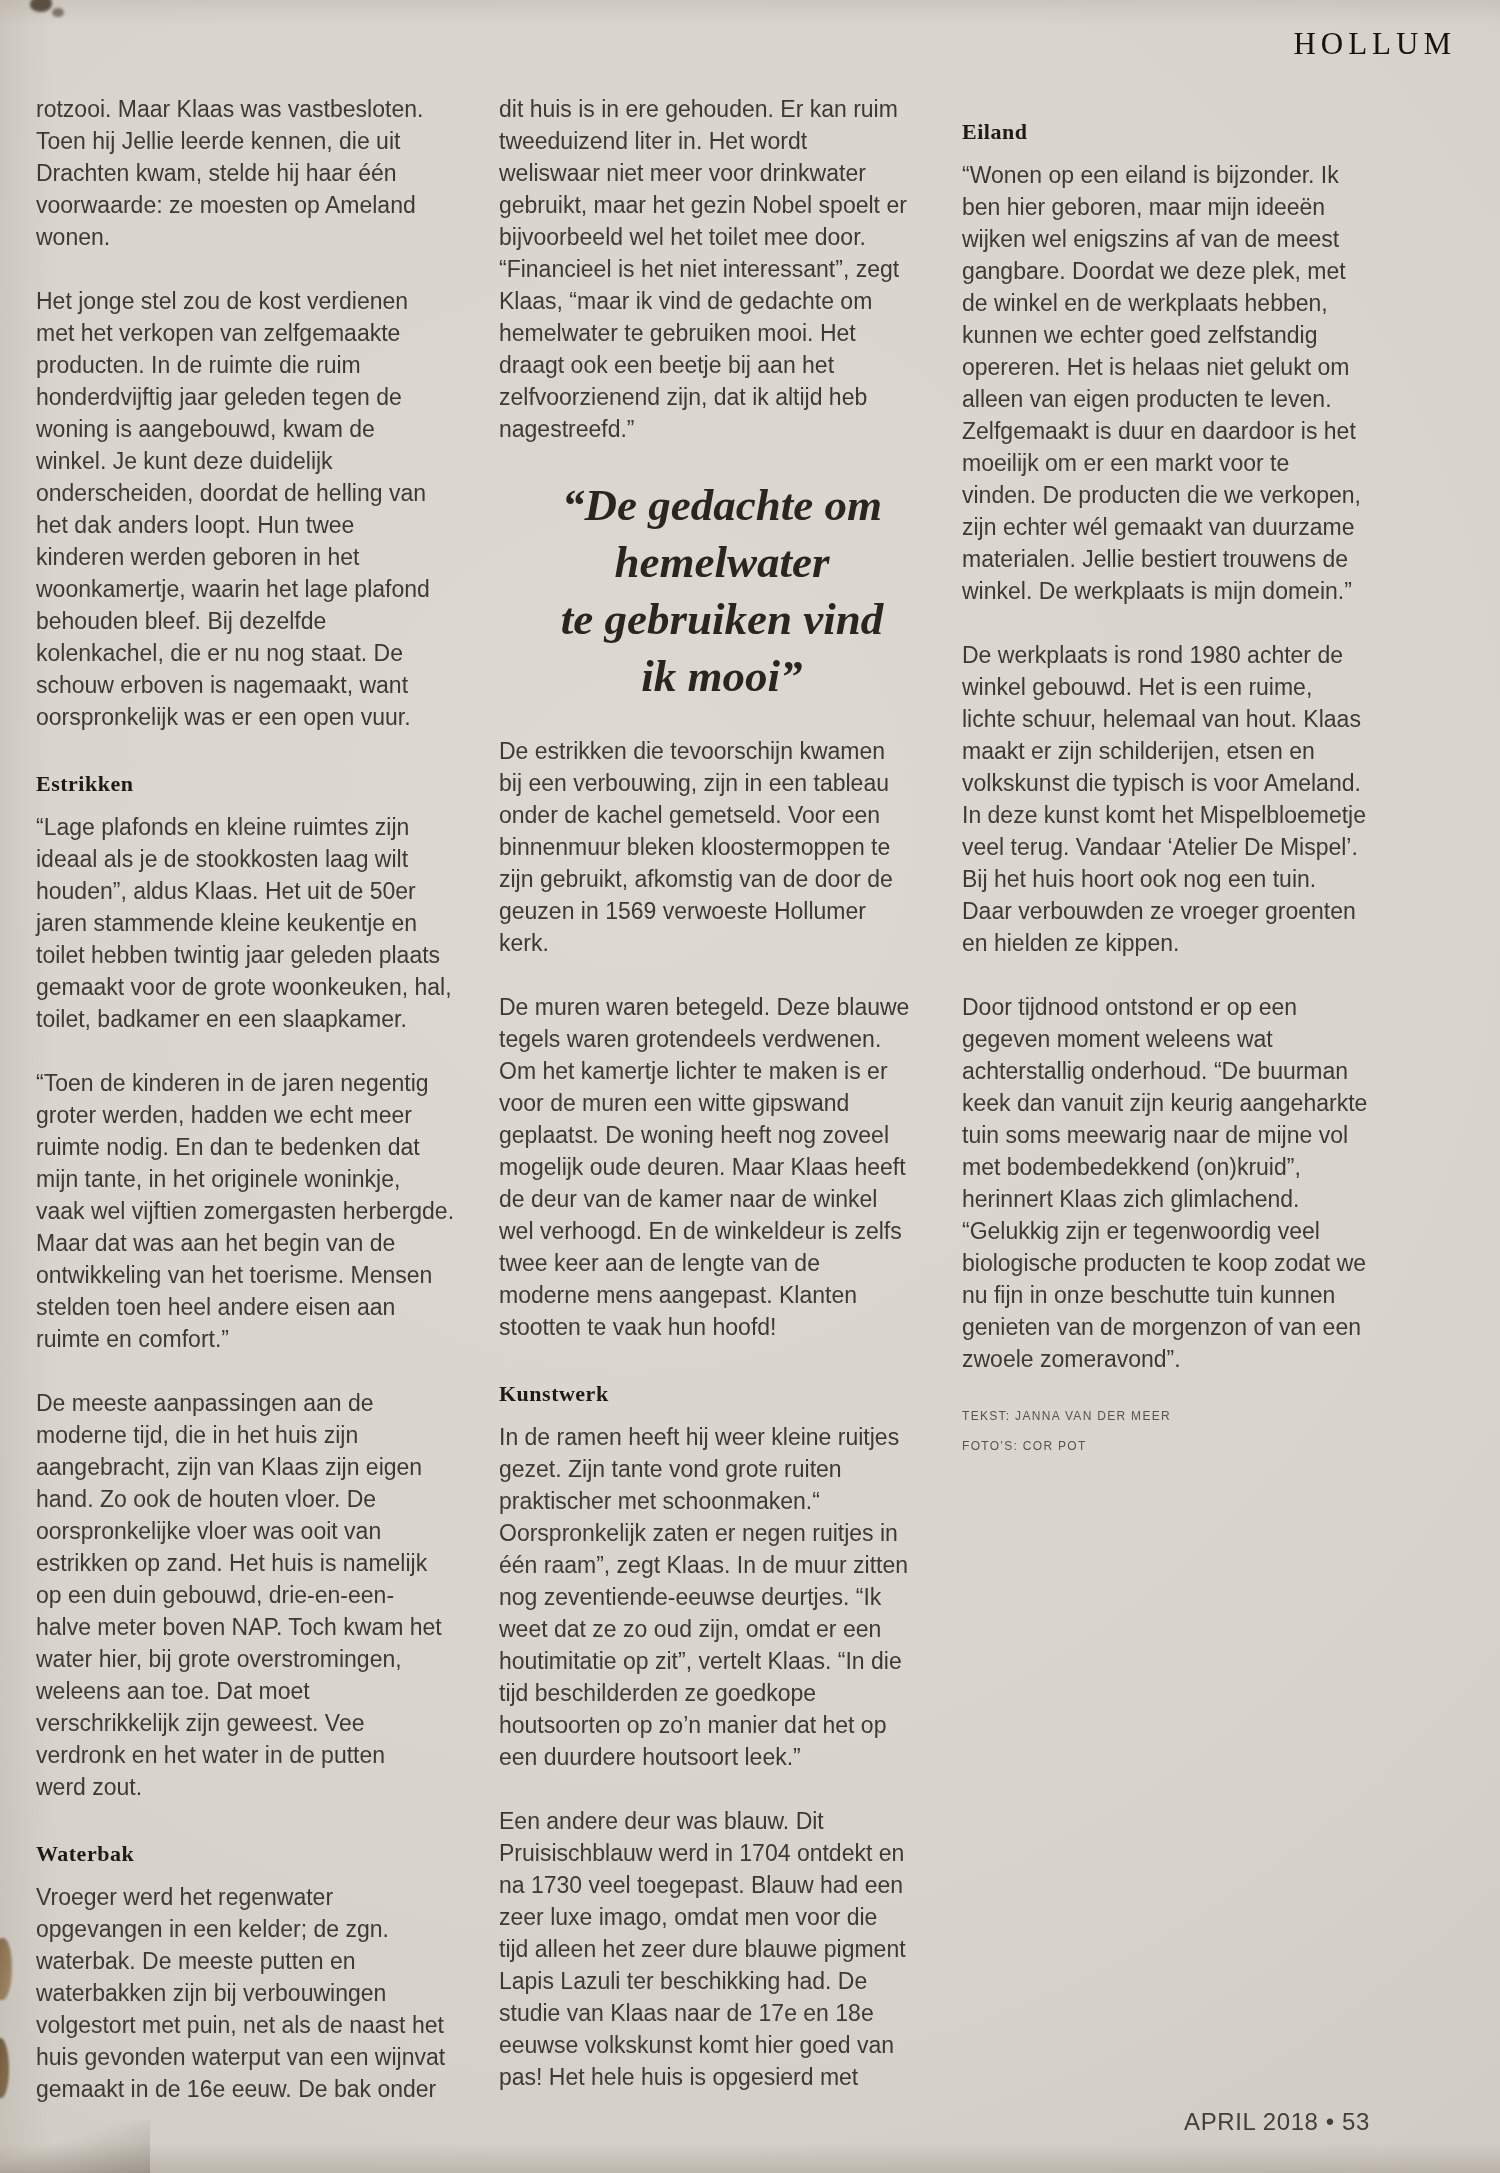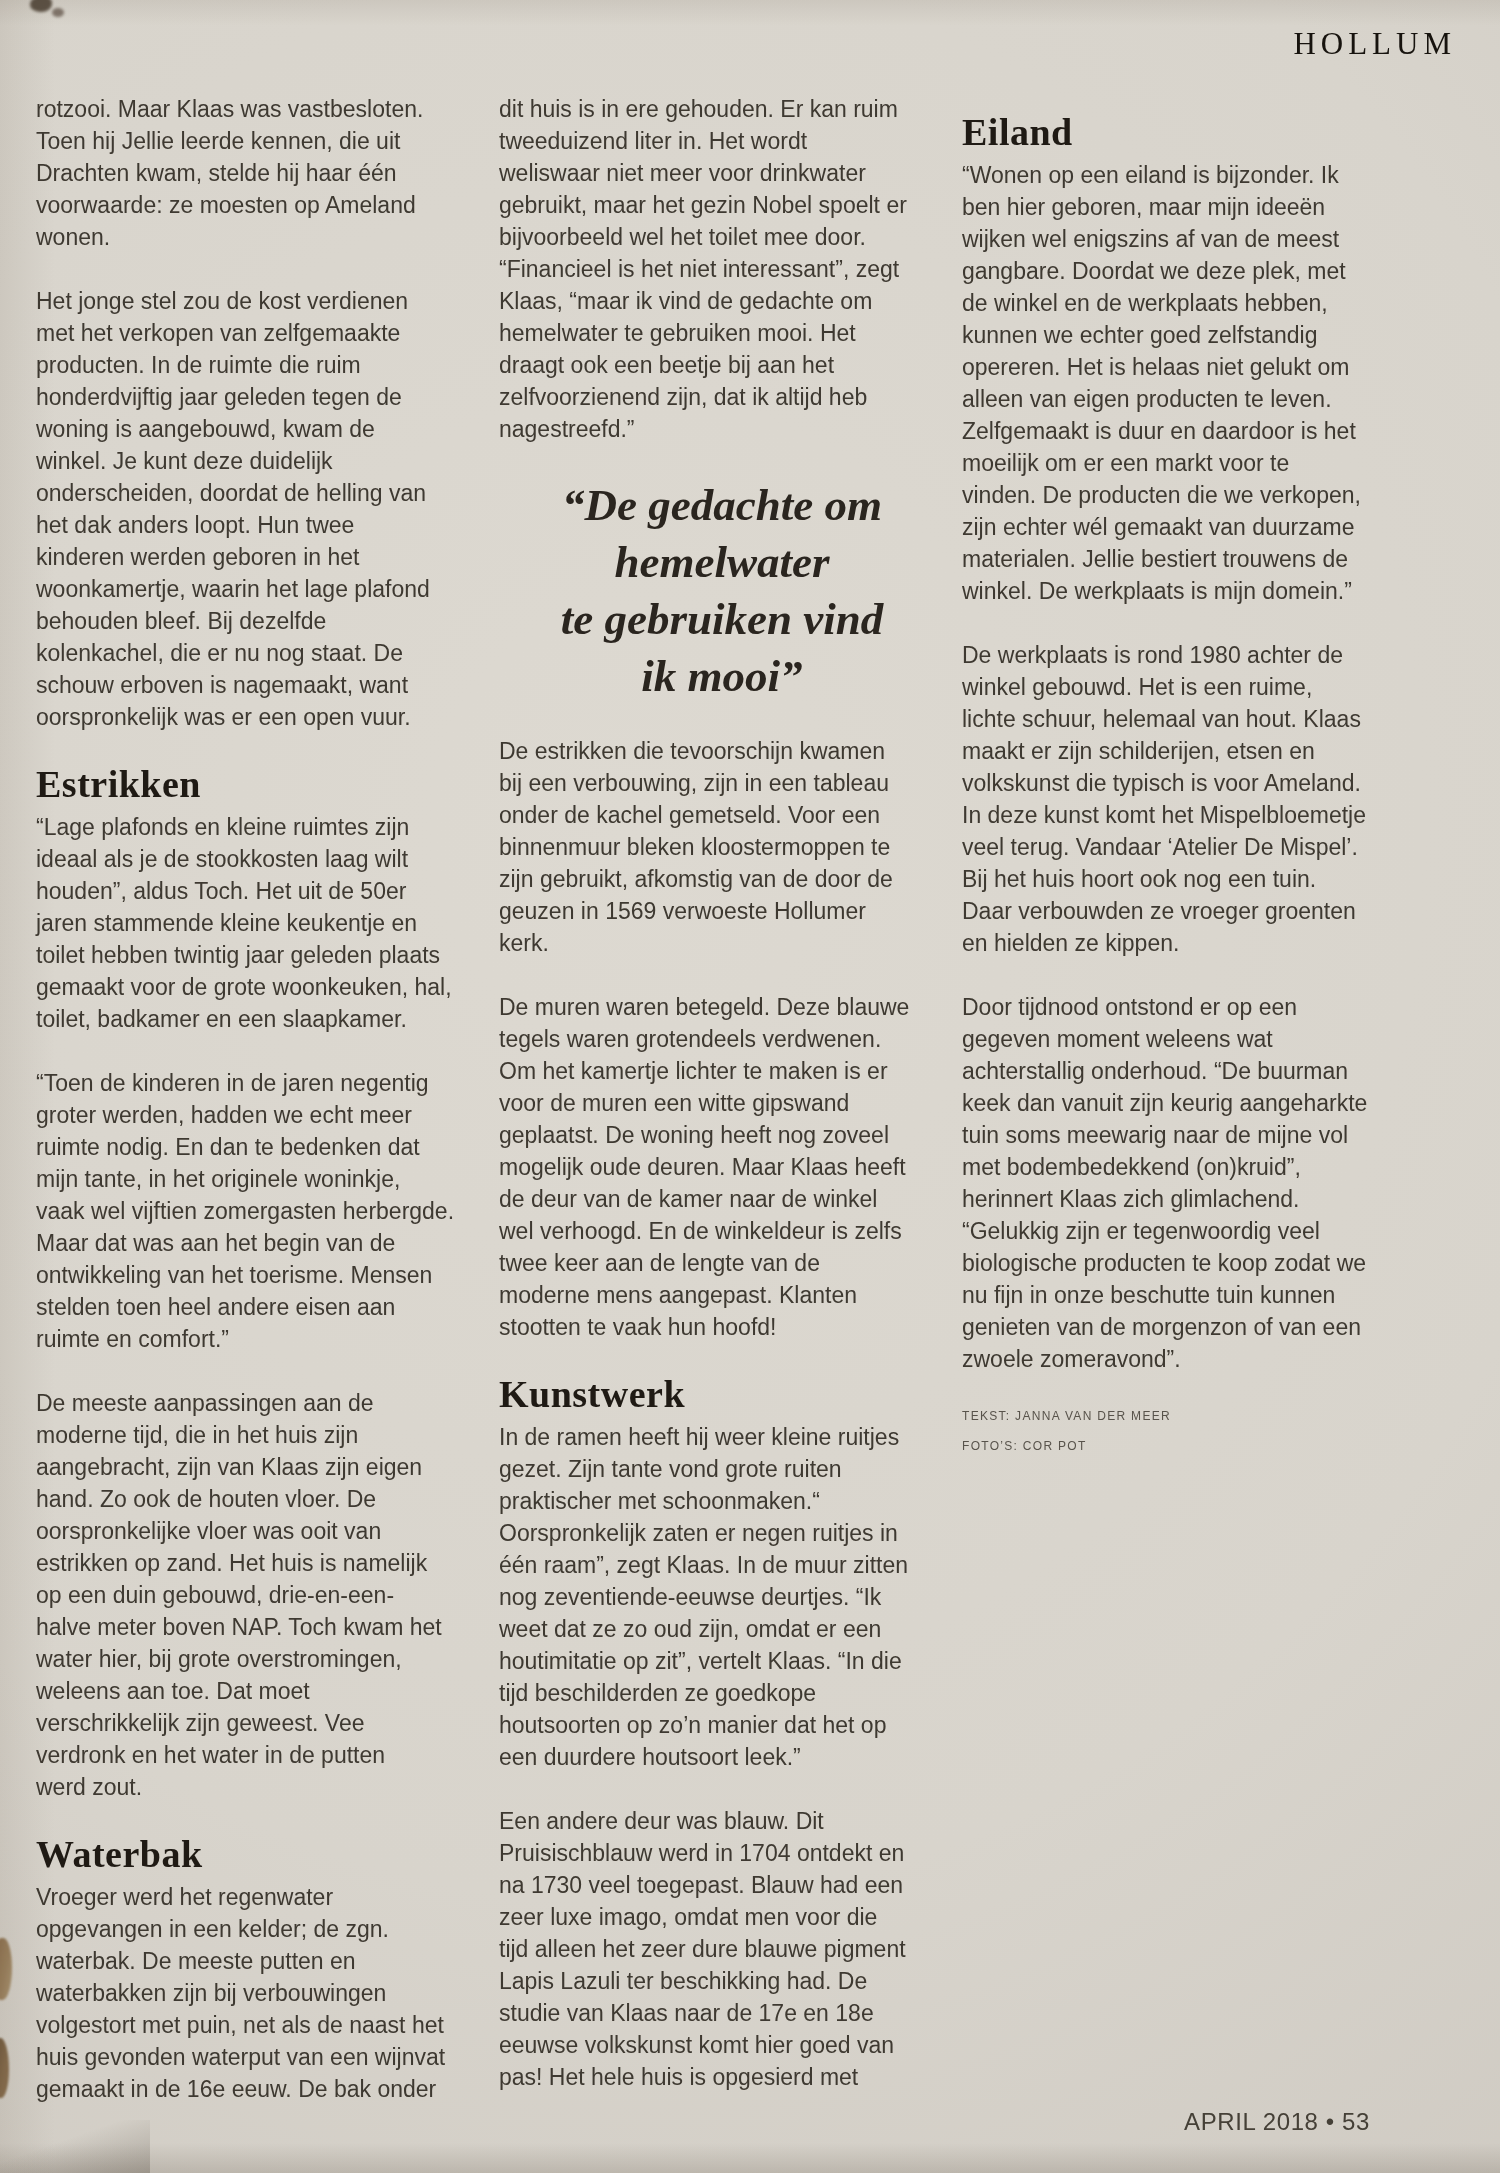--- a/index.html
+++ b/index.html
@@ -27,21 +27,21 @@
   .block{white-space:pre;}
   .block.p{
     font-family:"Liberation Sans", sans-serif;
     font-size:23px;line-height:32px;
     color:#3e3931;
     margin:0 0 32px 0;
   }
   .block.h{
     font-family:"Liberation Serif", serif;
     font-weight:700;
-    font-size:38px;line-height:38px;
+    font-size:22px;line-height:38px;
     letter-spacing:0.5px;
     color:#1f1a14;
     margin:20px 0 8px 0;
   }
   .block.quote{
     font-family:"Liberation Serif", serif;
     font-style:italic;font-weight:700;
     font-size:45px;line-height:57px;
     text-align:center;
     color:#2a251f;
@@ -114,21 +114,21 @@
 het dak anders loopt. Hun twee
 kinderen werden geboren in het
 woonkamertje, waarin het lage plafond
 behouden bleef. Bij dezelfde
 kolenkachel, die er nu nog staat. De
 schouw erboven is nagemaakt, want
 oorspronkelijk was er een open vuur.</div>
         <div class="block h">Estrikken</div>
         <div class="block p">“Lage plafonds en kleine ruimtes zijn
 ideaal als je de stookkosten laag wilt
-houden”, aldus Toch. Het uit de 50er
+houden”, aldus Klaas. Het uit de 50er
 jaren stammende kleine keukentje en
 toilet hebben twintig jaar geleden plaats
 gemaakt voor de grote woonkeuken, hal,
 toilet, badkamer en een slaapkamer.</div>
         <div class="block p">“Toen de kinderen in de jaren negentig
 groter werden, hadden we echt meer
 ruimte nodig. En dan te bedenken dat
 mijn tante, in het originele woninkje,
 vaak wel vijftien zomergasten herbergde.
 Maar dat was aan het begin van de

